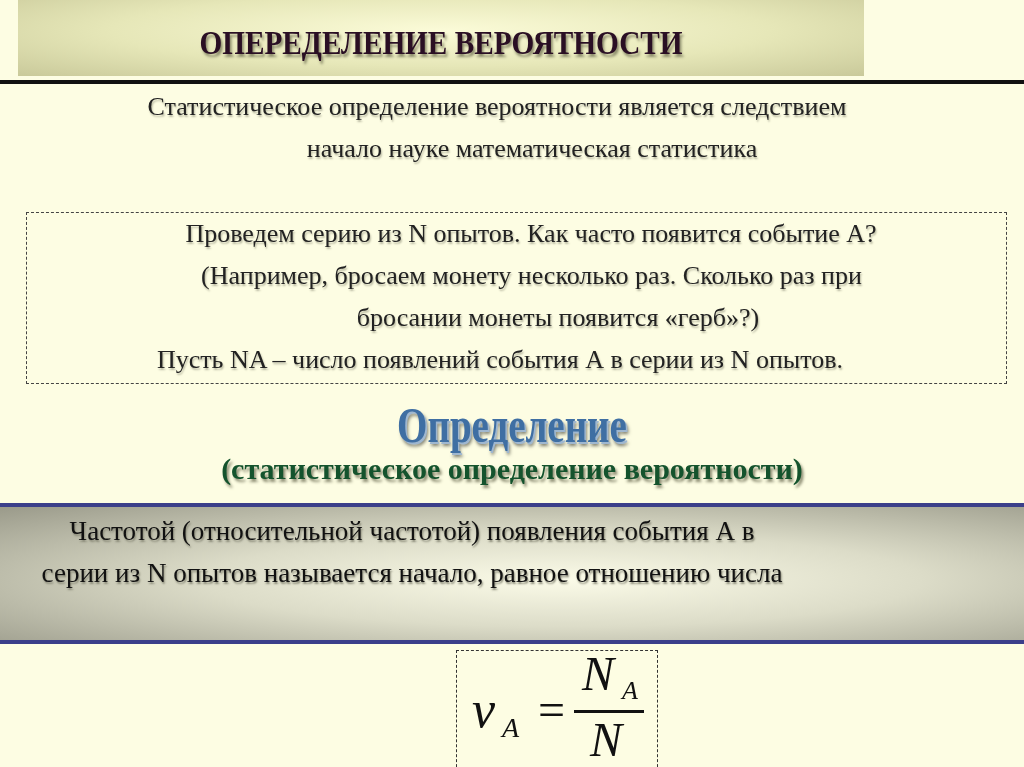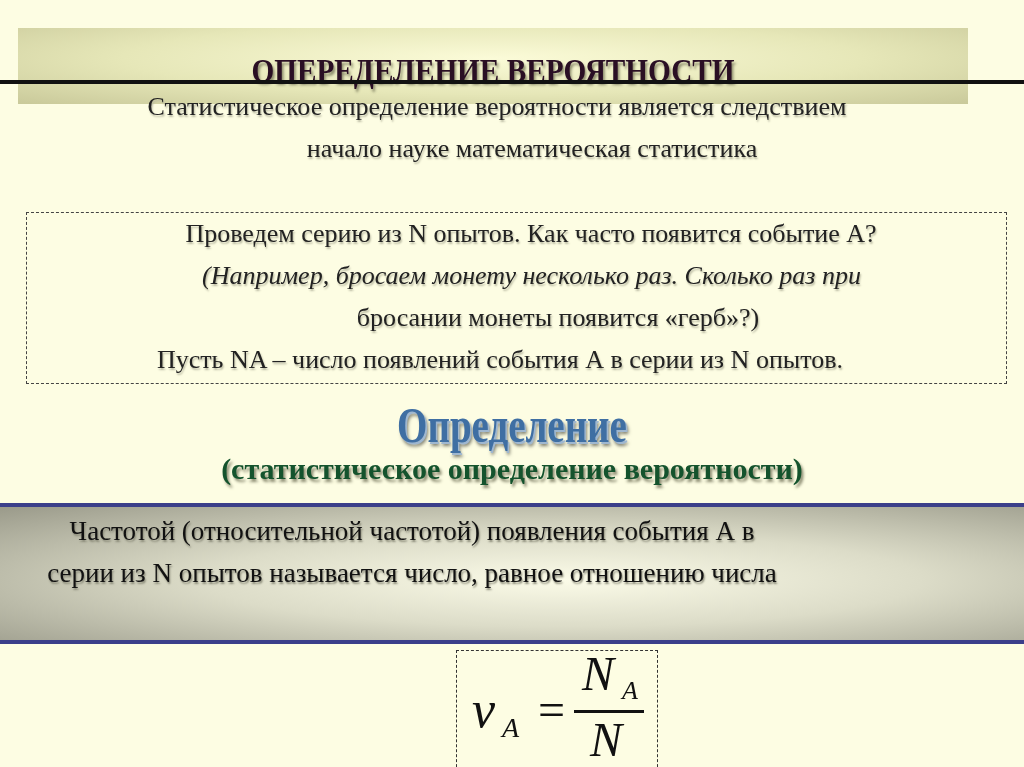--- a/index.html
+++ b/index.html
@@ -3,23 +3,22 @@
 <meta charset="utf-8">
 <style>
   html, body { margin:0; padding:0; }
   body {
     width:1024px; height:767px; overflow:hidden; position:relative;
     background:#fdfde3;
     font-family:"Liberation Serif", serif;
     color:#1a1a1a;
   }
   .title-band {
-    position:absolute; left:18px; top:0; width:950px; height:76px;
+    position:absolute; left:18px; top:0; width:846px; height:76px;
     background:radial-gradient(ellipse at 50% 40%, #fbfbd8 0%, #e6e7b8 55%, #c9c99a 100%);
-    margin-top:28px;
   }
   .title-text {
     position:absolute; left:0; right:0; top:24px; text-align:center;
     font-size:34px; font-weight:bold; color:#2a0f24;
     text-shadow:2px 3px 3px #8a8a6a; letter-spacing:0px;
     transform:scaleX(0.86);
   }
   .title-rule {
     position:absolute; left:0; top:80px; width:1024px; height:4px; background:#111;
   }
@@ -31,21 +30,21 @@
   .intro { top:86px; }
   .intro .l1 { display:block; padding-right:30px; }
   .intro .l2 { display:block; padding-left:40px; }
   .intro .l3 { display:block; padding-left:40px; }
   .dashed-box {
     position:absolute; left:26px; top:212px; width:979px; height:170px;
     border:1px dashed #444;
   }
   .box-text { top:213px; font-size:26px; line-height:42px; }
   .box-text .l1 { display:block; padding-right:10px;padding-left:48px; }
-  .box-text .l2 { display:block; padding-left:39px;font-style:italic; }
+  .box-text .l2 { display:block; padding-left:39px; }
   .box-text .l3 { display:block; padding-left:92px; }
   .box-text .l4 { display:block; padding-right:24px; }
   .def-heading {
     position:absolute; left:0; right:0; top:396px; text-align:center;
     font-size:50px; font-weight:bold; color:#3f6fa3;
     transform:scaleX(0.78);
     text-shadow:2px 2px 0 #9fb7cf, 3px 4px 4px #7a7a6a;
     font-family:"Liberation Serif", serif;
   }
   .def-sub {
@@ -103,21 +102,21 @@
   <span class="l4">Пусть NA – число появлений события А в серии из N опытов.</span>
 </div>
 
 <div class="def-heading">Определение</div>
 <div class="def-sub">(статистическое определение вероятности)</div>
 
 <div class="band-rule top"></div>
 <div class="grey-band"></div>
 <div class="band-text">
   <span>Частотой (относительной частотой) появления события А в</span>
-  <span>серии из N опытов называется число, равное отношению числа</span>
+  <span>серии из N опытов называется начало, равное отношению числа</span>
 </div>
 <div class="band-rule bottom"></div>
 
 <div class="formula-box"></div>
 <div class="formula">
   <span class="nu">ν</span>
   <span class="nu-sub">A</span>
   <span class="eq">=</span>
   <span class="num">N</span>
   <span class="num-sub">A</span>

